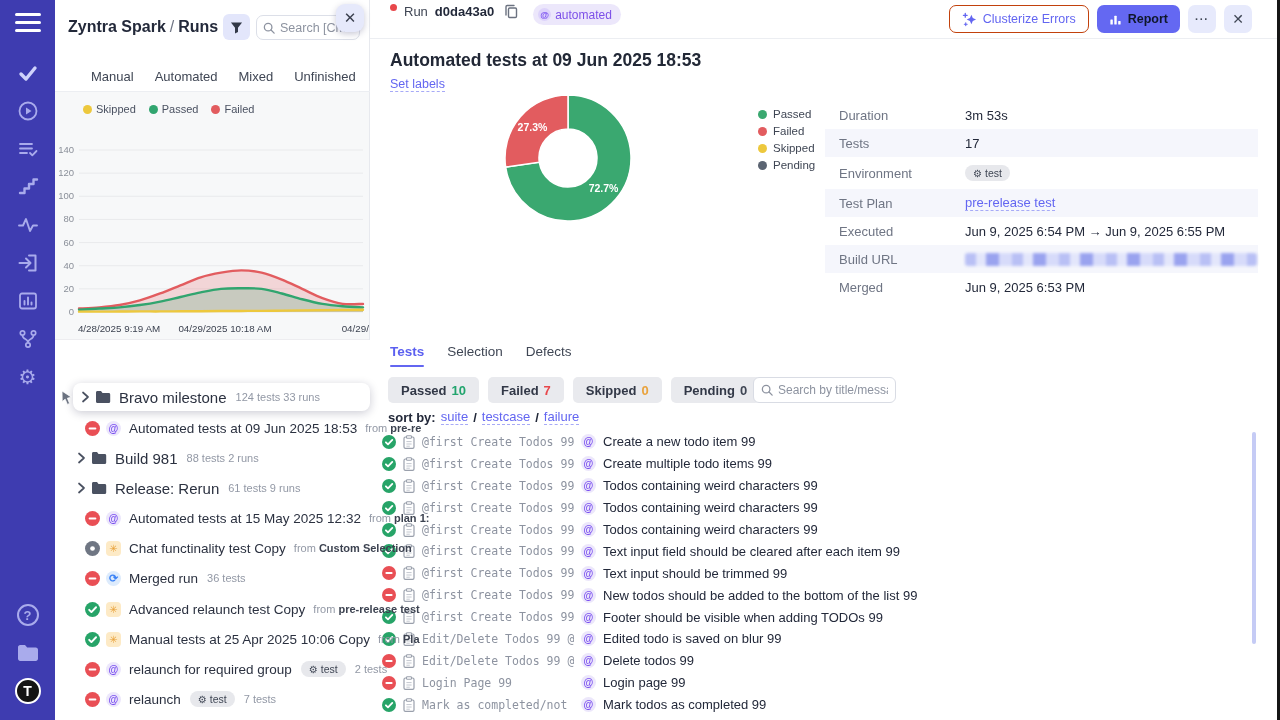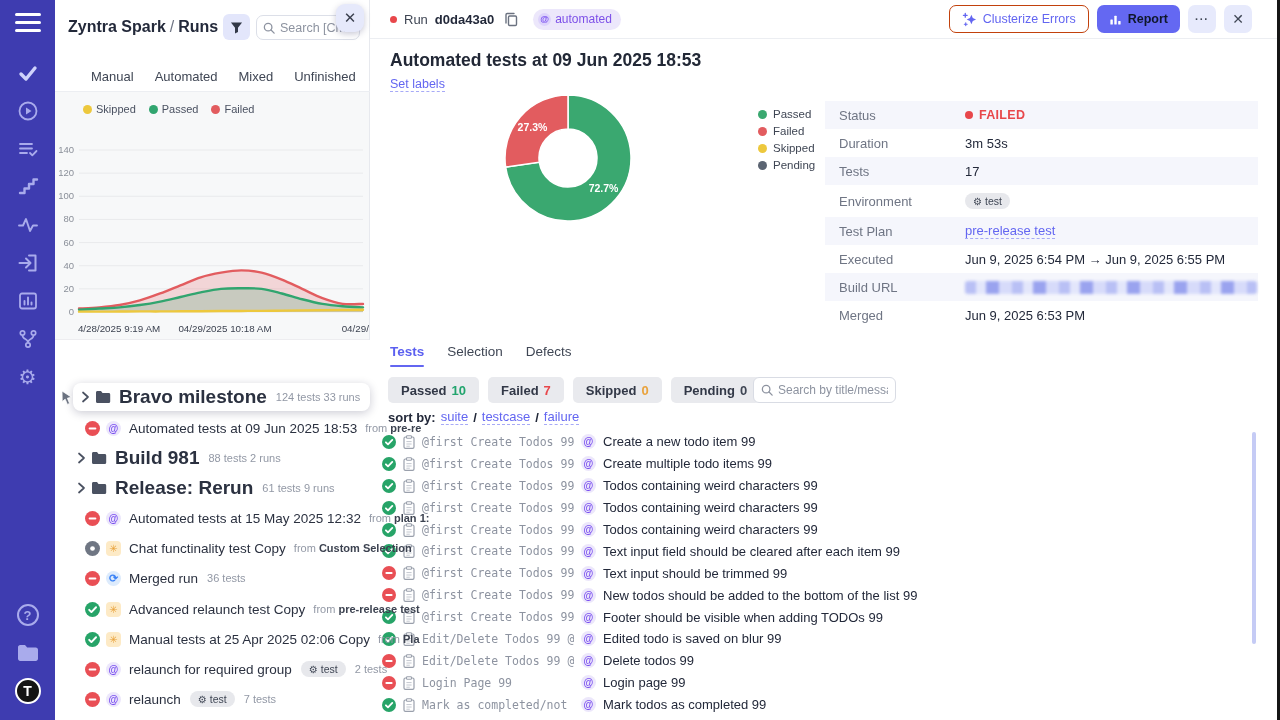--- a/index.html
+++ b/index.html
@@ -34,34 +34,34 @@
 .tl-dot{width:9px;height:9px;border-radius:50%}
 
 
 .runs-list{position:absolute;left:0;top:340px;width:315px;height:380px;background:#fff}
 .run-row{position:absolute;left:0;width:315px;height:30px;display:flex;align-items:center;cursor:pointer}
 .run-row .chev{width:12px;display:flex;justify-content:center;margin-left:20px}
 .run-row .r-status{margin-left:30px;flex:none}
 .run-row.folder .f-icon{margin-left:4px}
 .r-type{margin-left:6px;flex:none}
 .r-title{margin-left:8px;font-size:13.5px;color:#2b3140;white-space:nowrap}
-.folder .r-title{font-weight:bold;font-size:19px}
+.folder .r-title{font-weight:normal;font-size:15px}
 .r-meta{margin-left:9px;font-size:11px;color:#9298a5;white-space:nowrap}
 .r-from{margin-left:8px;font-size:11px;color:#9298a5;white-space:nowrap}
 .r-from b{color:#3c4250}
 .env-pill{margin-left:9px;display:inline-flex;align-items:center;gap:3px;background:#e7e8ec;border-radius:10px;padding:2px 8px;font-size:10.5px;color:#3f4654}
 .run-card{background:#fff;border-radius:8px;box-shadow:0 2px 10px rgba(20,20,60,.22);width:297px;left:18px;height:28px}
 .pin-cursor{position:absolute;left:5px;top:390px;z-index:5}
 .at-ic{width:15px;height:15px;border-radius:50%;background:#ece7fb;color:#7a4ff0;font-weight:bold;font-size:10px;display:inline-flex;align-items:center;justify-content:center}
 .manual-ic{width:15px;height:15px;border-radius:4px;background:#fdeac6;color:#e9a23b;font-size:10px;display:inline-flex;align-items:center;justify-content:center}
 .merged-ic{width:15px;height:15px;border-radius:50%;background:#ddebfc;color:#3b82f6;font-size:11px;font-weight:bold;display:inline-flex;align-items:center;justify-content:center}
 
 
 .main{position:absolute;left:370px;top:0;width:907px;height:720px;background:#fff}
-.topbar{position:relative;height:39px;border-bottom:1px solid #eceef2;display:flex;align-items:center;padding:10px 20px;gap:7px}
+.topbar{position:relative;height:39px;border-bottom:1px solid #eceef2;display:flex;padding:4px 20px;gap:7px}
 .tb-dot{width:7px;height:7px;border-radius:50%;background:#e8474b}
 .tb-run{font-size:13px;color:#3f4654}
 .tb-id{font-size:13px;font-weight:bold;color:#23293a}
 .tb-copy{margin-left:3px;cursor:pointer;display:flex}
 .tb-badge{margin-left:8px;height:21px;border-radius:11px;background:#ece7fb;color:#7c4fe8;font-size:12px;display:flex;align-items:center;padding:0 9px 0 5px;gap:4px;cursor:pointer}
 .tb-actions{position:absolute;right:25px;top:5px;display:flex;gap:8px}
 .btn{height:28px;border-radius:7px;display:flex;align-items:center;gap:6px;font-size:12.5px;cursor:pointer;padding:0 12px}
 .btn-outline{border:1px solid #c2410c;background:#fff;color:#6366f1}
 .btn-primary{background:#6468f2;color:#0f172a;font-weight:bold}
 .btn-square{width:28px;padding:0;justify-content:center;background:#e7eafc;color:#3f4654;font-size:14px}
@@ -363,21 +363,21 @@
       <div class="run-row" style="top: 284px;">
         <span class="r-status" style="display: flex;">
           <svg width="15" height="15" viewBox="0 0 14 14" style="flex: 0 0 auto;">
             <circle cx="7" cy="7" r="7" fill="#27a468"></circle>
             <path d="M3.9 7.3 l2.1 2.1 L10.3 4.9" stroke="#fff" stroke-width="1.8" fill="none" stroke-linecap="round" stroke-linejoin="round"></path>
           </svg>
         </span>
         <span class="r-type" style="display: flex;">
           <span class="manual-ic">✳</span>
         </span>
-        <span class="r-title">Manual tests at 25 Apr 2025 02:06 Copy</span>
+        <span class="r-title">Manual tests at 25 Apr 2025 10:06 Copy</span>
         <span class="r-from">from <b>Pla</b></span>
       </div>
       <div class="run-row" style="top: 314px;">
         <span class="r-status" style="display: flex;">
           <svg width="15" height="15" viewBox="0 0 14 14" style="flex: 0 0 auto;">
             <circle cx="7" cy="7" r="7" fill="#e94f55"></circle>
             <rect x="3.4" y="6.1" width="7.2" height="1.8" rx="0.9" fill="#fff"></rect>
           </svg>
         </span>
         <span class="r-type" style="display: flex;">
@@ -474,27 +474,20 @@
         <span class="dl-dot" style="background: rgb(237, 200, 61);"></span>
         <span>Skipped</span>
       </div>
       <div class="dl-item">
         <span class="dl-dot" style="background: rgb(91, 100, 114);"></span>
         <span>Pending</span>
       </div>
     </div>
 
   <div class="details" id="details">
-      <div class="d-row zebra">
-        <div class="d-label">Status</div>
-        <div class="d-value">
-          <span class="st-dot"></span>
-          <span class="st-failed">FAILED</span>
-        </div>
-      </div>
       <div class="d-row">
         <div class="d-label">Duration</div>
         <div class="d-value">3m 53s</div>
       </div>
       <div class="d-row zebra">
         <div class="d-label">Tests</div>
         <div class="d-value">17</div>
       </div>
       <div class="d-row" style="min-height: 32px;">
         <div class="d-label">Environment</div>

